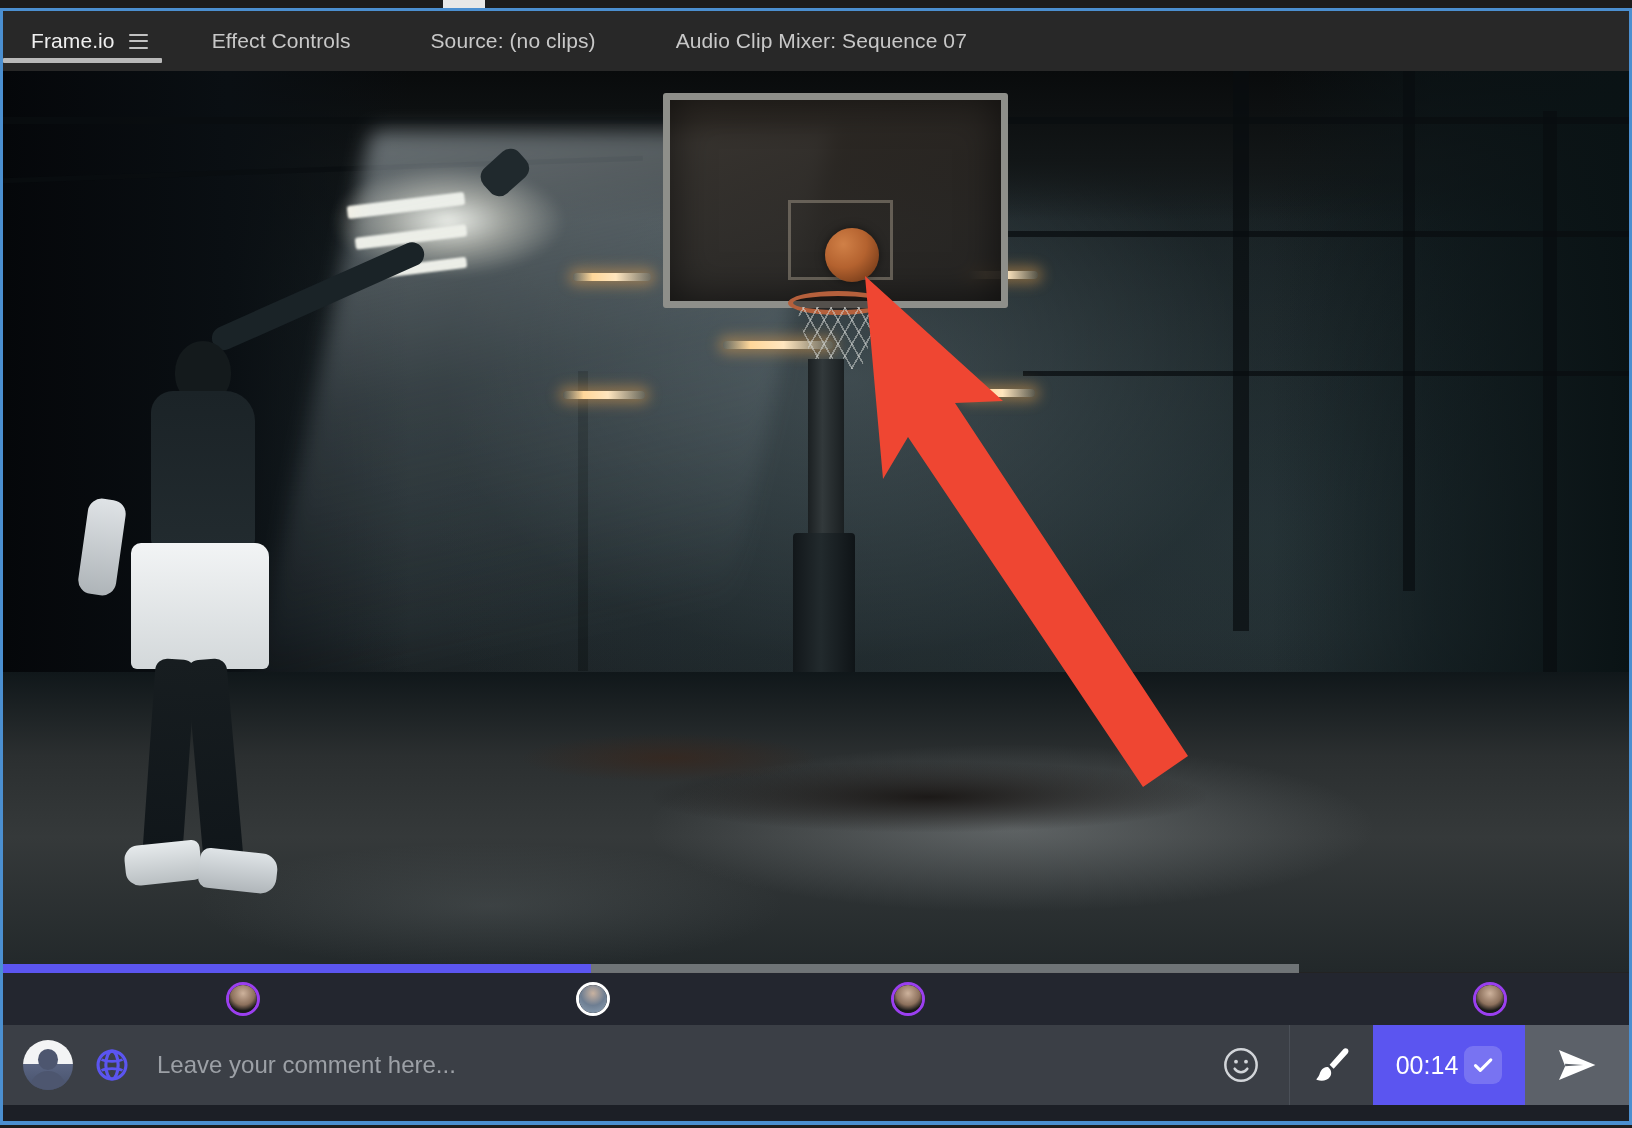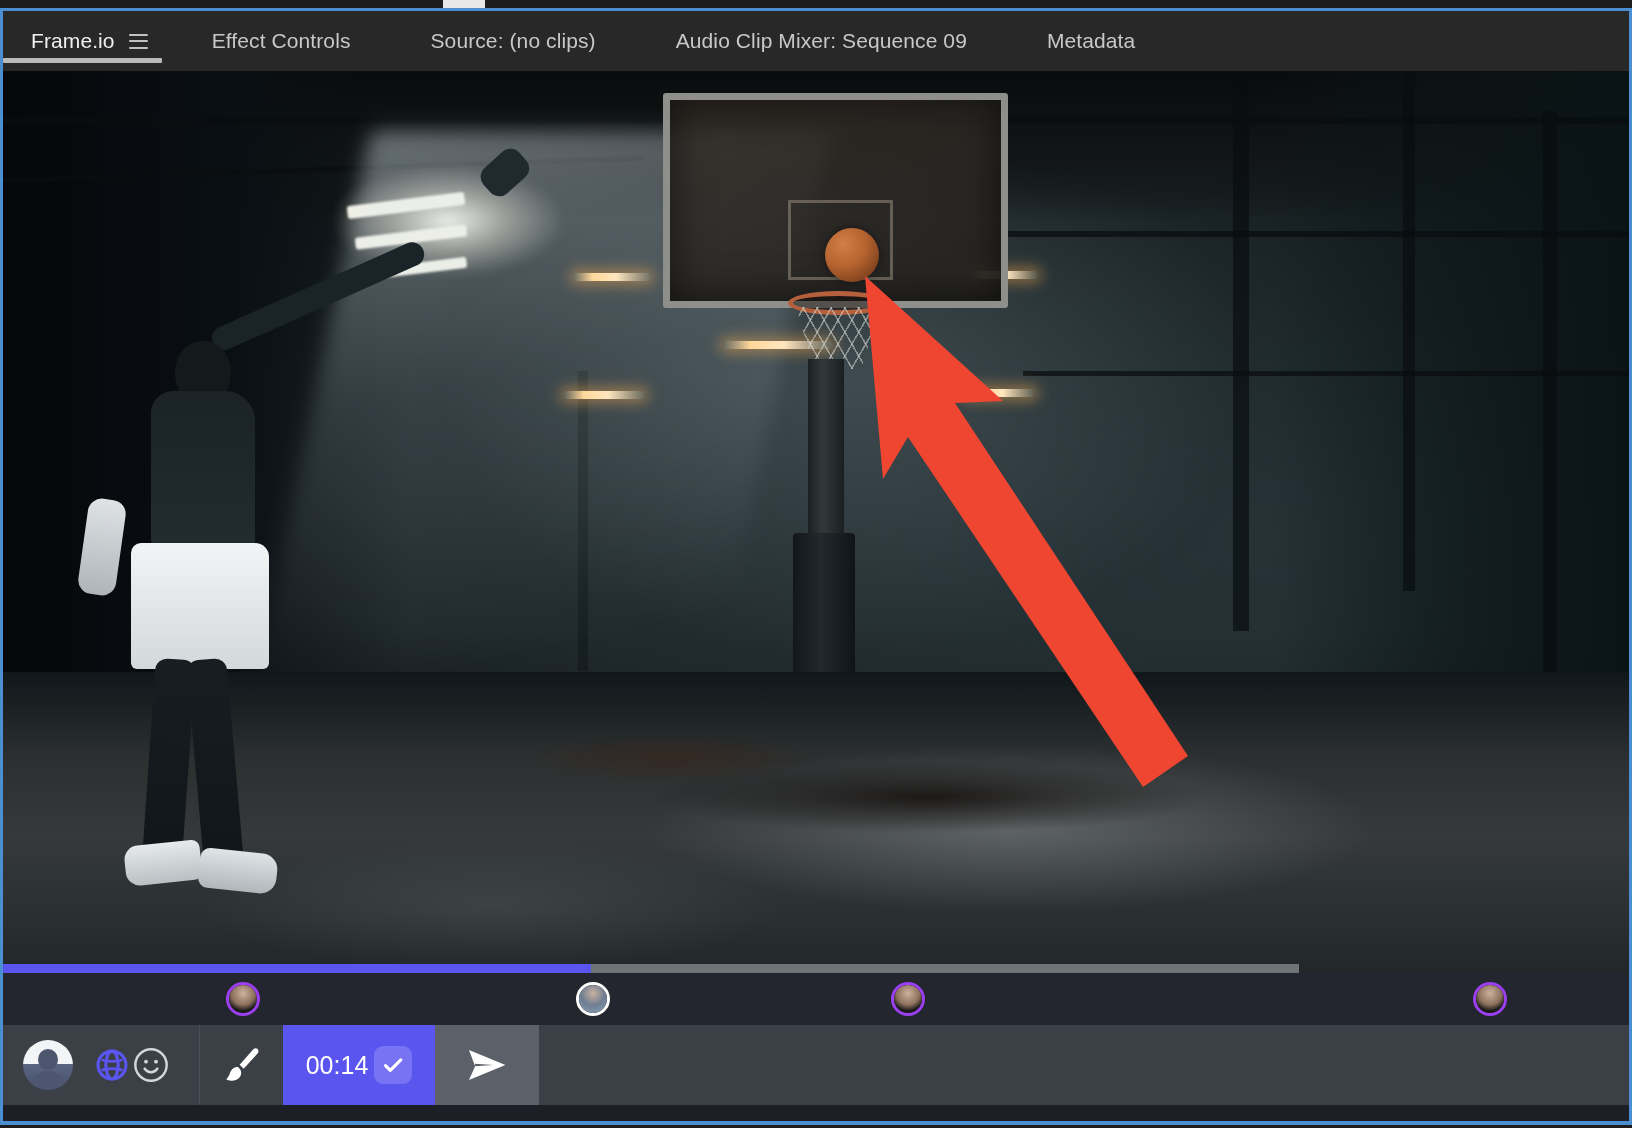--- a/index.html
+++ b/index.html
@@ -390,24 +390,21 @@
             <i></i>
           </span>
       </div>
       <div class="tab" style="padding-left:40px;padding-right:40px;">
         <span class="tab-label">Effect Controls</span>
       </div>
       <div class="tab" style="padding-left:40px;padding-right:40px;">
         <span class="tab-label">Source: (no clips)</span>
       </div>
       <div class="tab" style="padding-left:40px;padding-right:40px;">
-        <span class="tab-label">Audio Clip Mixer: Sequence 09</span>
-      </div>
-      <div class="tab" style="padding-left:40px;padding-right:40px;">
-        <span class="tab-label">Metadata</span>
+        <span class="tab-label">Audio Clip Mixer: Sequence 07</span>
       </div>
     </div>
 
     <div class="viewer">
       <div class="video-scene">
         <div class="bg-base"></div>
         <div class="ceiling"></div>
         <div class="wall-left"></div>
         <div class="wall-right"></div>
 
@@ -494,20 +491,21 @@
       <div class="compose-avatar"></div>
 
       <div class="globe-btn">
         <svg width="36" height="36" viewBox="0 0 24 24">
           <circle cx="12" cy="12" r="9.3" fill="none" stroke="#5b55f0" stroke-width="2.1"></circle>
           <ellipse cx="12" cy="12" rx="4.1" ry="9.3" fill="none" stroke="#5b55f0" stroke-width="2.1"></ellipse>
           <path d="M5 8.4c3.4 1.6 10.6 1.6 14 0M5 15.6c3.4-1.6 10.6-1.6 14 0" fill="none" stroke="#5b55f0" stroke-width="1.8"></path>
         </svg>
       </div>
 
+      <input class="compose-input" type="text" placeholder="Leave your comment here..." style="">
 
       <div class="emoji-btn">
         <svg width="40" height="40" viewBox="0 0 24 24">
           <circle cx="12" cy="12" r="9.4" fill="none" stroke="#d2d5d9" stroke-width="1.5"></circle>
           <circle cx="9" cy="10" r="1.15" fill="#d2d5d9"></circle>
           <circle cx="15" cy="10" r="1.15" fill="#d2d5d9"></circle>
           <path d="M8.2 14.2c1 1.4 2.3 2.1 3.8 2.1s2.8-.7 3.8-2.1" fill="none" stroke="#d2d5d9" stroke-width="1.5" stroke-linecap="round"></path>
         </svg>
       </div>
 

